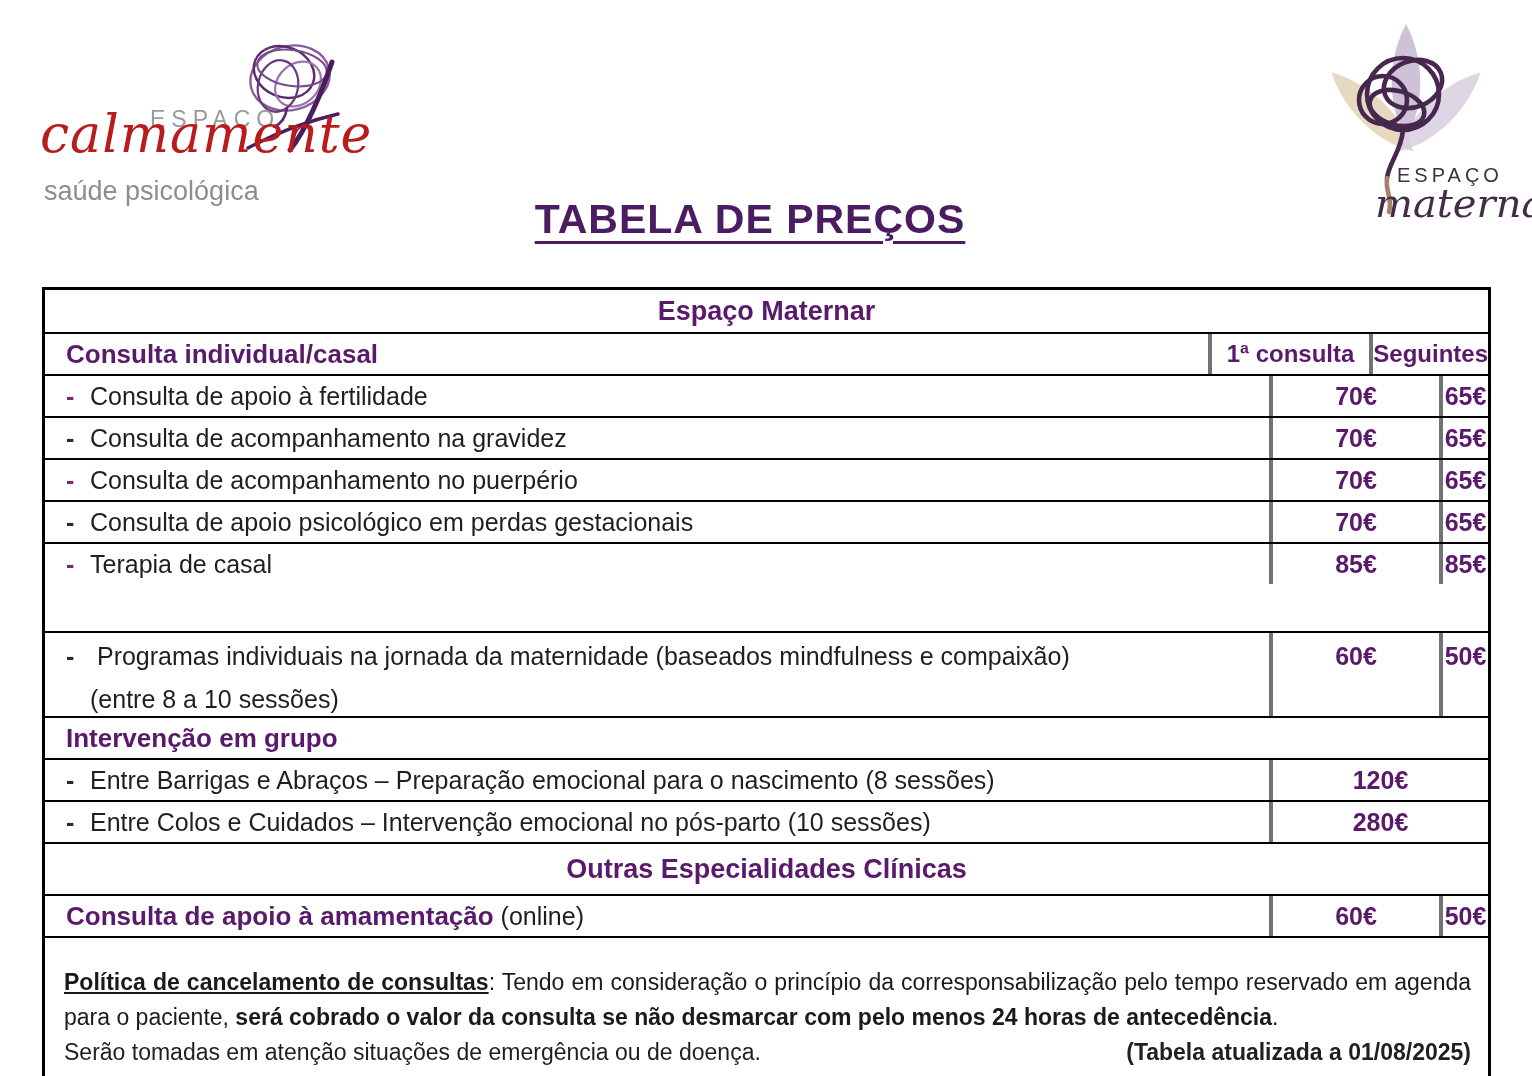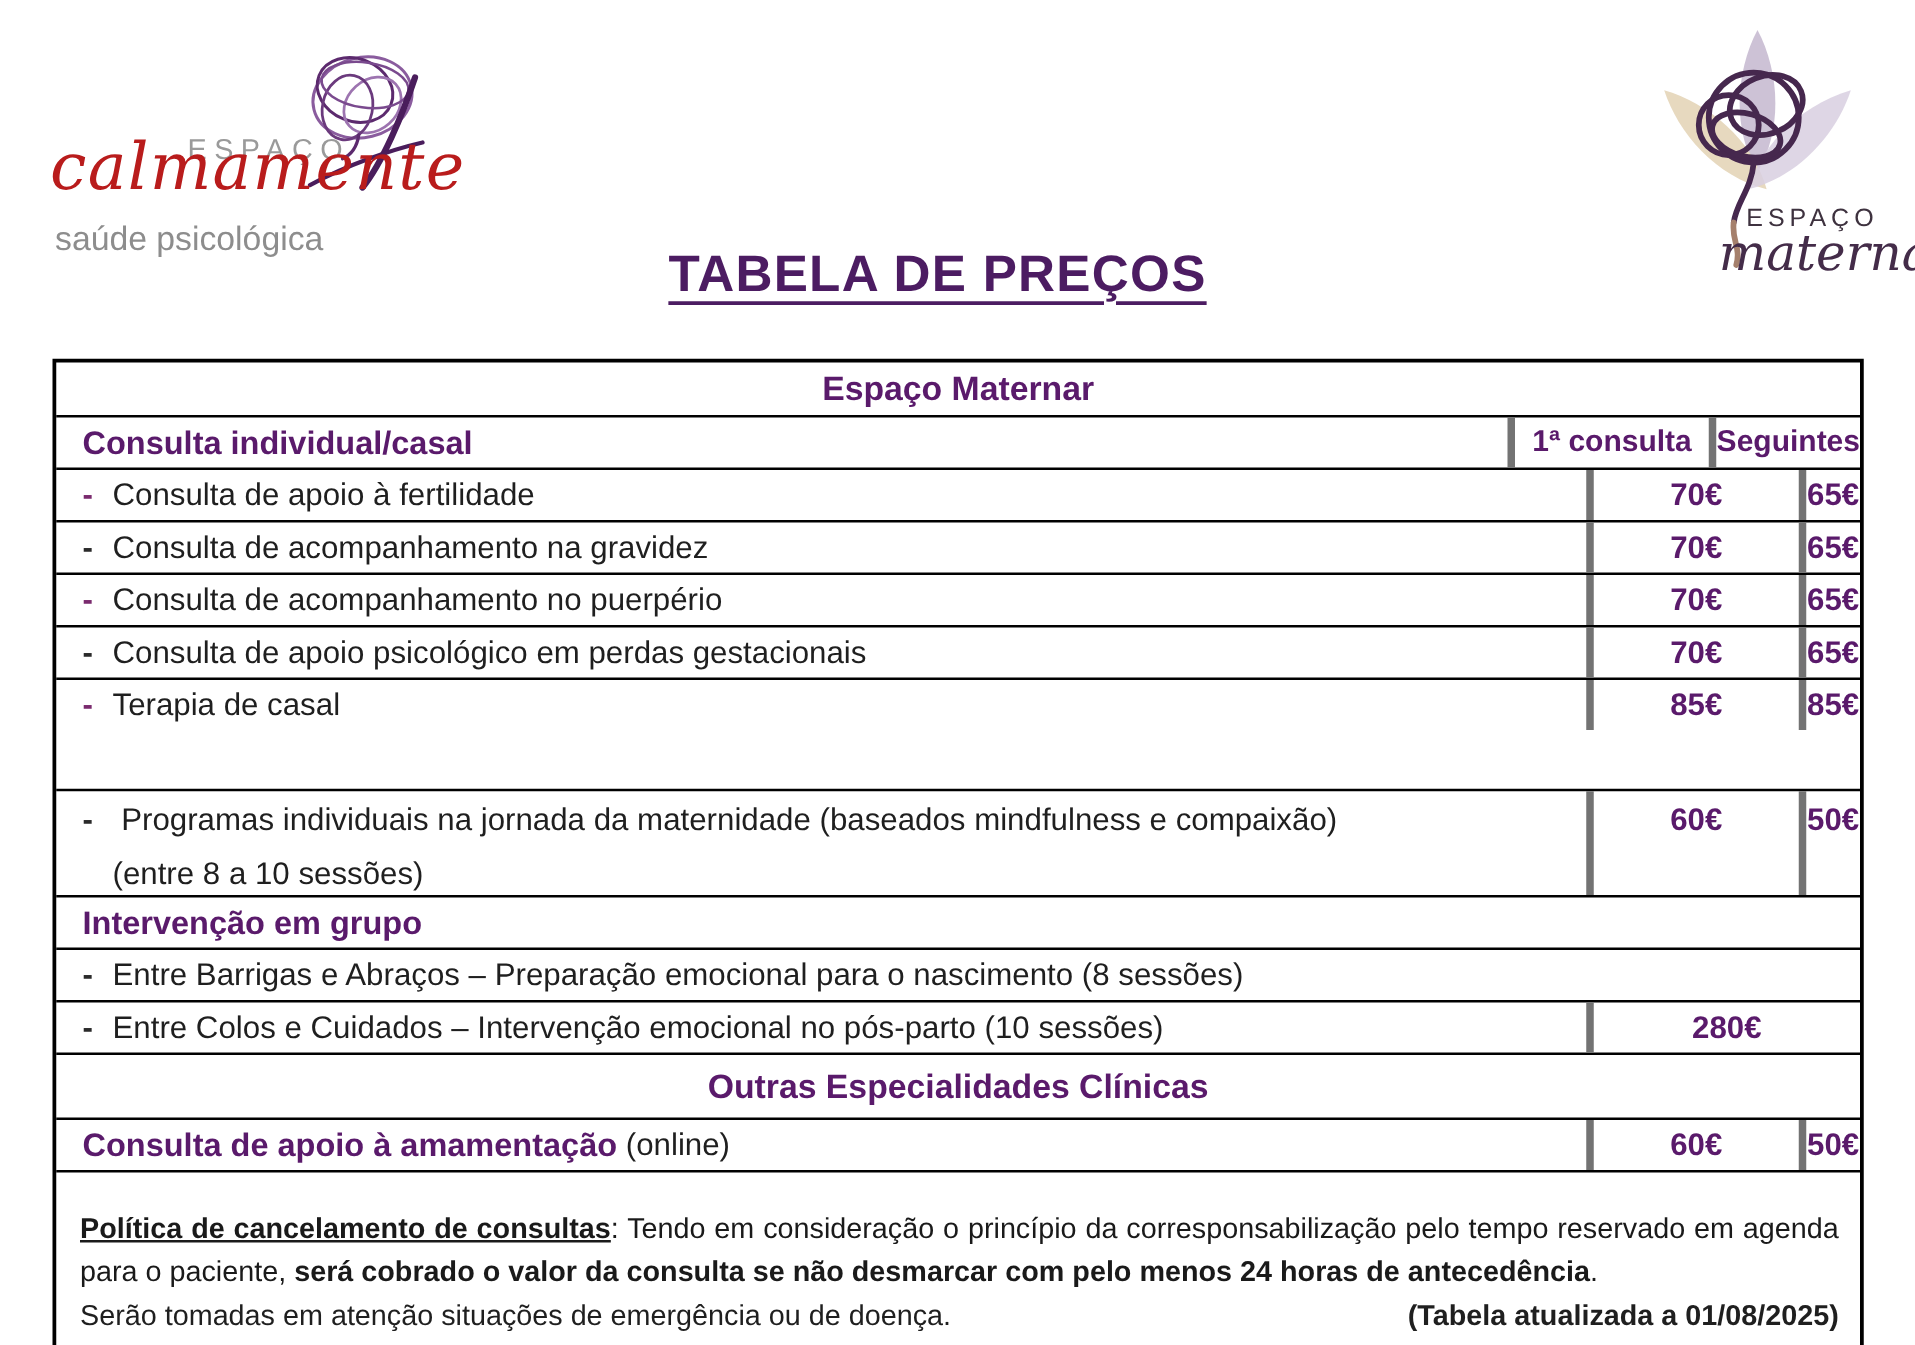--- a/index.html
+++ b/index.html
@@ -45,21 +45,21 @@
   }
 
   
   .pricetable {
     position:absolute; left:42px; top:287px; width:1449px;
     border:3px solid #000; background:#fff;
   }
   .row { display:flex; border-top:2px solid #000; align-items:stretch; }
   .row:first-child { border-top:none; }
   .cell { display:flex; align-items:center; }
-  .cell + .cell { border-left:6px solid #737373; }
+  .cell + .cell { border-left:4px solid #737373; }
   .cell.main { width:1224px; padding:2px 14px 2px 21px; }
   .cell.c1 { width:170px; justify-content:center; }
   .cell.c2 { flex:1; justify-content:center; }
   .cell.merged { flex:1; justify-content:center; }
   .h-std    { min-height:42px; }
   .h-tall   { min-height:84px;margin-top:47px; }
   .h-outras { min-height:52px; }
   .h-policy { min-height:130px; }
 
   .purple-bold { color:#5a1a6b; font-weight:bold; }
@@ -202,20 +202,21 @@
 
     <div class="row h-std">
       <div class="cell merged purple-bold section-title" style="justify-content:flex-start; padding-left:21px; font-size:26px;">Intervenção em grupo</div>
     </div>
 
     <div class="row h-std">
       <div class="cell main svc">
         <span class="dash" style="color: rgb(42, 42, 42);">-</span>
         <span>Entre Barrigas e Abraços – Preparação emocional para o nascimento (8 sessões)</span>
       </div>
+      <div class="cell merged price">120€</div>
     </div>
 
     <div class="row h-std">
       <div class="cell main svc">
         <span class="dash" style="color: rgb(42, 42, 42);">-</span>
         <span>Entre Colos e Cuidados – Intervenção emocional no pós-parto (10 sessões)</span>
       </div>
       <div class="cell merged price">280€</div>
     </div>
 

